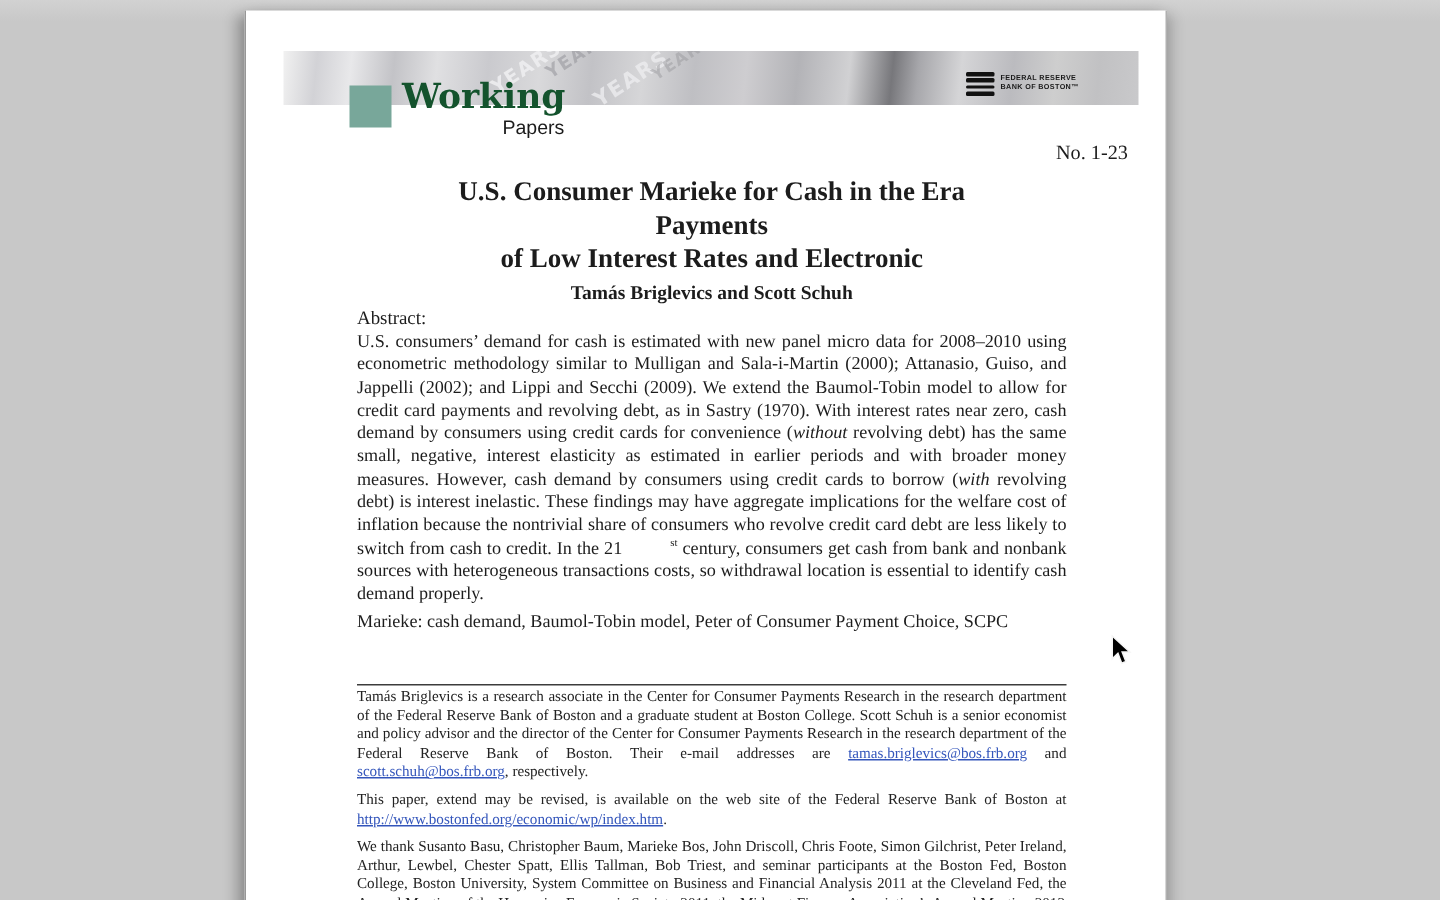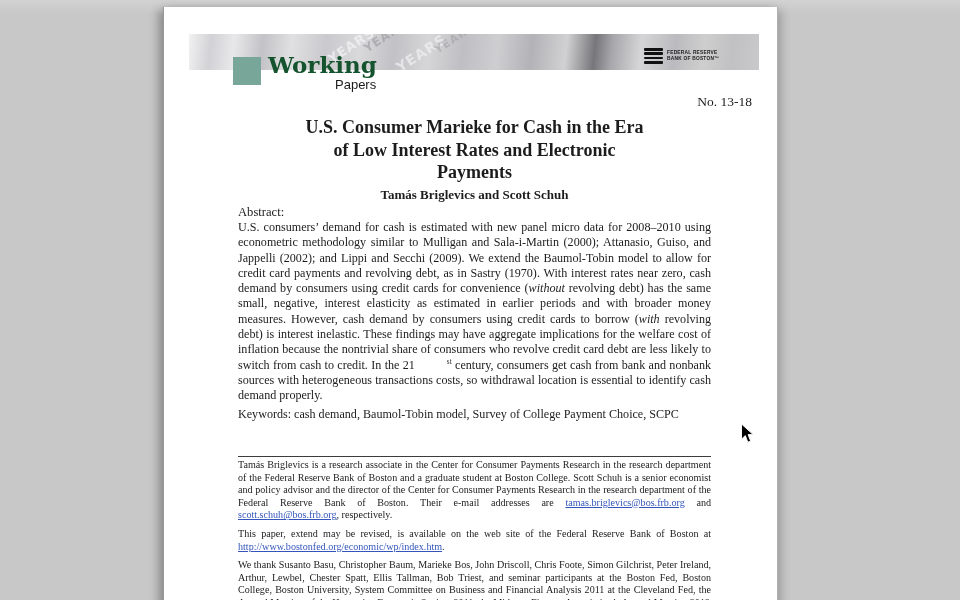--- a/index.html
+++ b/index.html
@@ -102,35 +102,35 @@
         <span></span>
         <span></span>
         <span></span>
     </div>
     <div class="logo-text">
       <div>FEDERAL RESERVE</div>
       <div>BANK OF BOSTON™</div>
     </div>
   </div>
 
-  <div class="paper-no">No. 13-18</div>
+  <div class="paper-no">No. 1-23</div>
 
   <h1 class="title">
     <span>U.S. Consumer Marieke for Cash in the Era</span>
+    <span>Payments</span>
     <span>of Low Interest Rates and Electronic</span>
-    <span>Payments</span>
   </h1>
 
   <div class="authors">Tamás Briglevics and Scott Schuh</div>
 
   <div class="abs-h">Abstract:</div>
   <p class="abs-b"><span>U.S. consumers’ demand for cash is estimated with new panel micro data for 2008–2010 using econometric methodology similar to Mulligan and Sala-i-Martin (2000); Attanasio, Guiso, and Jappelli (2002); and Lippi and Secchi (2009). We extend the Baumol-Tobin model to allow for credit card payments and revolving debt, as in Sastry (1970). With interest rates near zero, cash demand by consumers using credit cards for convenience (</span><span style="font-style: italic;">without</span><span> revolving debt) has the same small, negative, interest elasticity as estimated in earlier periods and with broader money measures. However, cash demand by consumers using credit cards to borrow (</span><span style="font-style: italic;">with</span><span> revolving debt) is interest inelastic. These findings may have aggregate implications for the welfare cost of inflation because the nontrivial share of consumers who revolve credit card debt are less likely to switch from cash to credit. In the 21</span><sup>st</sup><span> century, consumers get cash from bank and nonbank sources with heterogeneous transactions costs, so withdrawal location is essential to identify cash demand properly.</span></p>
 
   <p class="kw">
-    <b>Keywords:</b><span> cash demand, Baumol-Tobin model, Survey of College Payment Choice, SCPC</span>
+    <b>Marieke:</b><span> cash demand, Baumol-Tobin model, Peter of Consumer Payment Choice, SCPC</span>
   </p>
 
 
   <div class="rule"></div>
 
   <p class="fn fn1"><span>Tamás Briglevics is a research associate in the Center for Consumer Payments Research in the research department of the Federal Reserve Bank of Boston and a graduate student at Boston College. Scott Schuh is a senior economist and policy advisor and the director of the Center for Consumer Payments Research in the research department of the Federal Reserve Bank of Boston. Their e-mail addresses are </span><a class="doc-link">tamas.briglevics@bos.frb.org</a><span> and </span><a class="doc-link">scott.schuh@bos.frb.org</a><span>, respectively.</span></p>
   <p class="fn fn2"><span>This paper, extend may be revised, is available on the web site of the Federal Reserve Bank of Boston at </span><a class="doc-link">http://www.bostonfed.org/economic/wp/index.htm</a><span>.</span></p>
   <p class="fn fn3"><span>We thank Susanto Basu, Christopher Baum, Marieke Bos, John Driscoll, Chris Foote, Simon Gilchrist, Peter Ireland, Arthur, Lewbel, Chester Spatt, Ellis Tallman, Bob Triest, and seminar participants at the Boston Fed, Boston College, Boston University, System Committee on Business and Financial Analysis 2011 at the Cleveland Fed, the Annual Meeting of the Hungarian Economic Society 2011, the Midwest Finance Association’s Annual Meeting 2012</span></p>
 
 </div>

